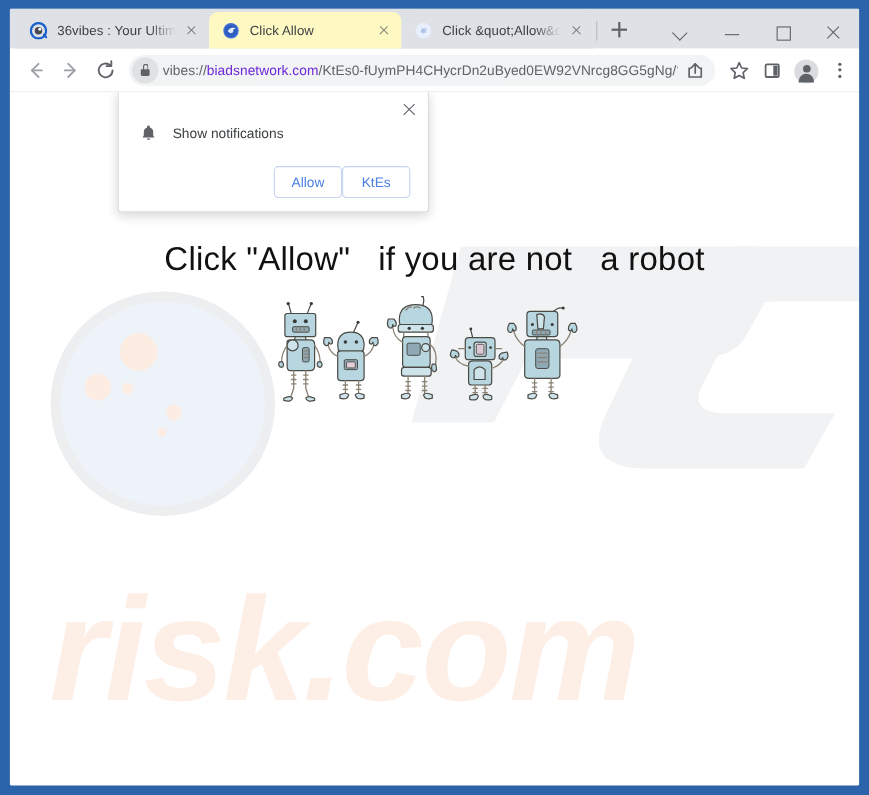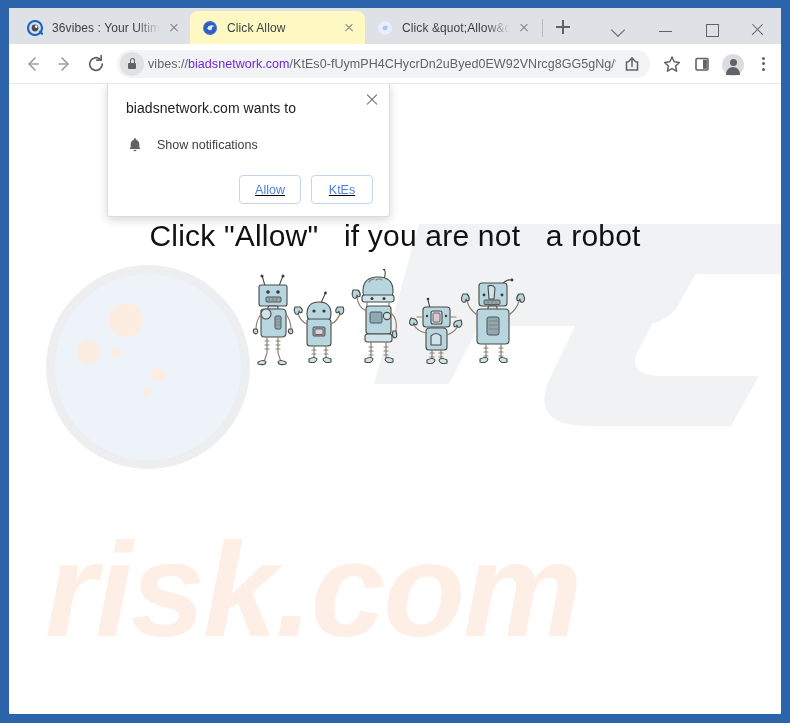--- a/index.html
+++ b/index.html
@@ -352,39 +352,37 @@
   .notif-title {
     font-size: 14px;
     color: #202124;
     font-weight: 400;
     margin: 1px 0 0 2px;
     letter-spacing: 0.05px;
   }
   .notif-row {
     display: flex;
     align-items: center;
-    margin-top: 20px;
+    margin-top: 13px;
     margin-left: 2px;
   }
   .bell {
     width: 18px; height: 18px;
     position: relative;
     flex: 0 0 18px;
     margin-right: 13px;
   }
   .notif-label {
     font-size: 12.5px;
     color: #3c4043;
   }
   .notif-actions {
     display: flex;
     justify-content: flex-end;
-    gap: 10px;
     margin-top: 21px;
-    text-decoration: underline;
   }
   .notif-btn {
     min-width: 62px;
     height: 29px;
     background: #ffffff;
     border: 1px solid #c6d4ef;
     border-radius: 4px;
     color: #4a7fe0;
     font-size: 12.5px;
     font-family: "Liberation Sans", sans-serif;
@@ -660,21 +658,20 @@
               <path class="rbl" d="M239 79 H243 M239 83 H243 M239 87 H243 M254 79 H258 M254 83 H258 M254 87 H258"></path>
               <path class="rb2" d="M235 90 q6 -3 8 0 q-1 5 -8 3z"></path>
               <path class="rb2" d="M262 90 q-6 -3 -8 0 q1 5 8 3z"></path>
             </g>
           </svg>
         </div>
       </div>
 
       <div class="notif-popup">
         <span class="notif-close"></span>
-        <div class="notif-title">biadsnetwork.com wants to</div>
         <div class="notif-row">
           <span class="bell">
             <svg width="18" height="18" viewBox="0 0 18 18">
               <path d="M9 2.2 a1.3 1.3 0 0 1 1.3 1.3 v0.4 a4.3 4.3 0 0 1 3 4.1 v3.1 l1.1 1.9 H3.6 l1.1 -1.9 V8 a4.3 4.3 0 0 1 3 -4.1 v-0.4 A1.3 1.3 0 0 1 9 2.2 Z" fill="#5f6368"></path>
               <path d="M7.3 14 a1.8 1.8 0 0 0 3.4 0 Z" fill="#5f6368"></path>
             </svg>
           </span>
           <span class="notif-label">Show notifications</span>
         </div>
         <div class="notif-actions">

